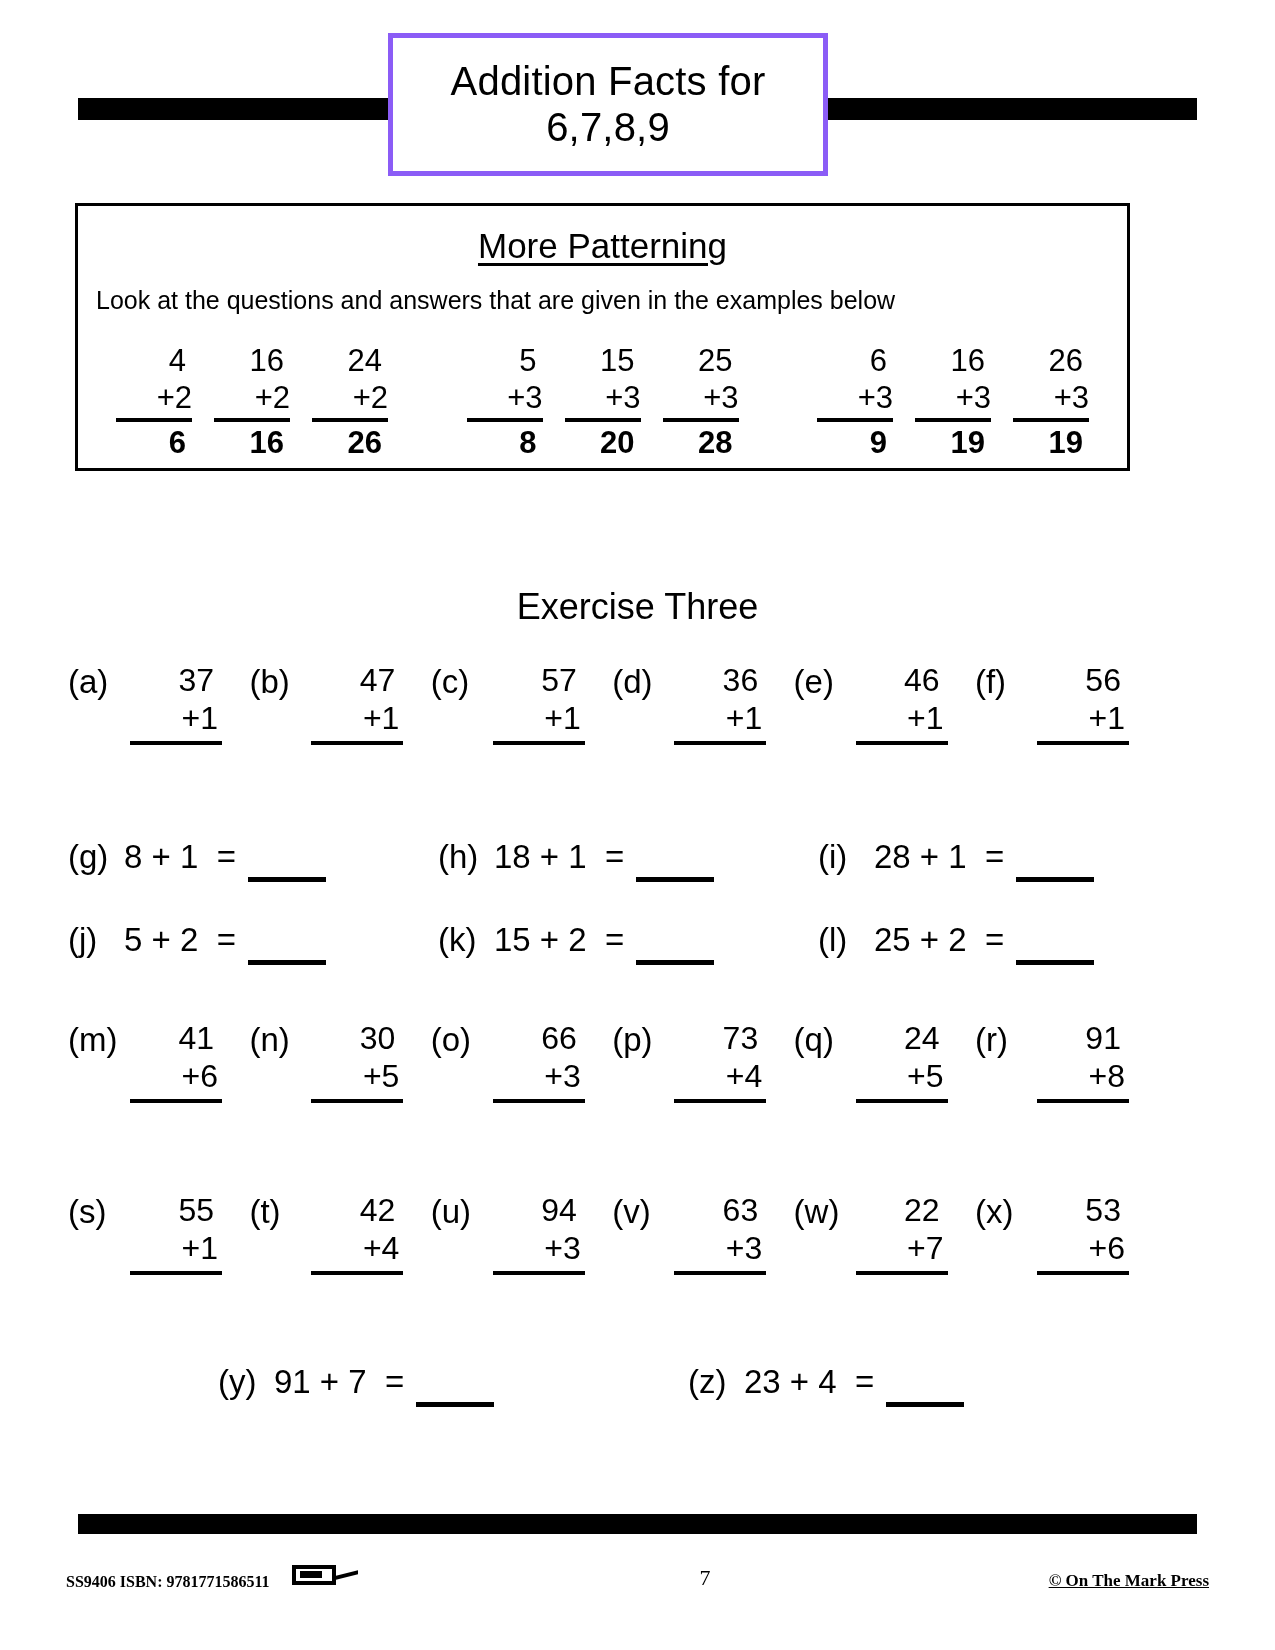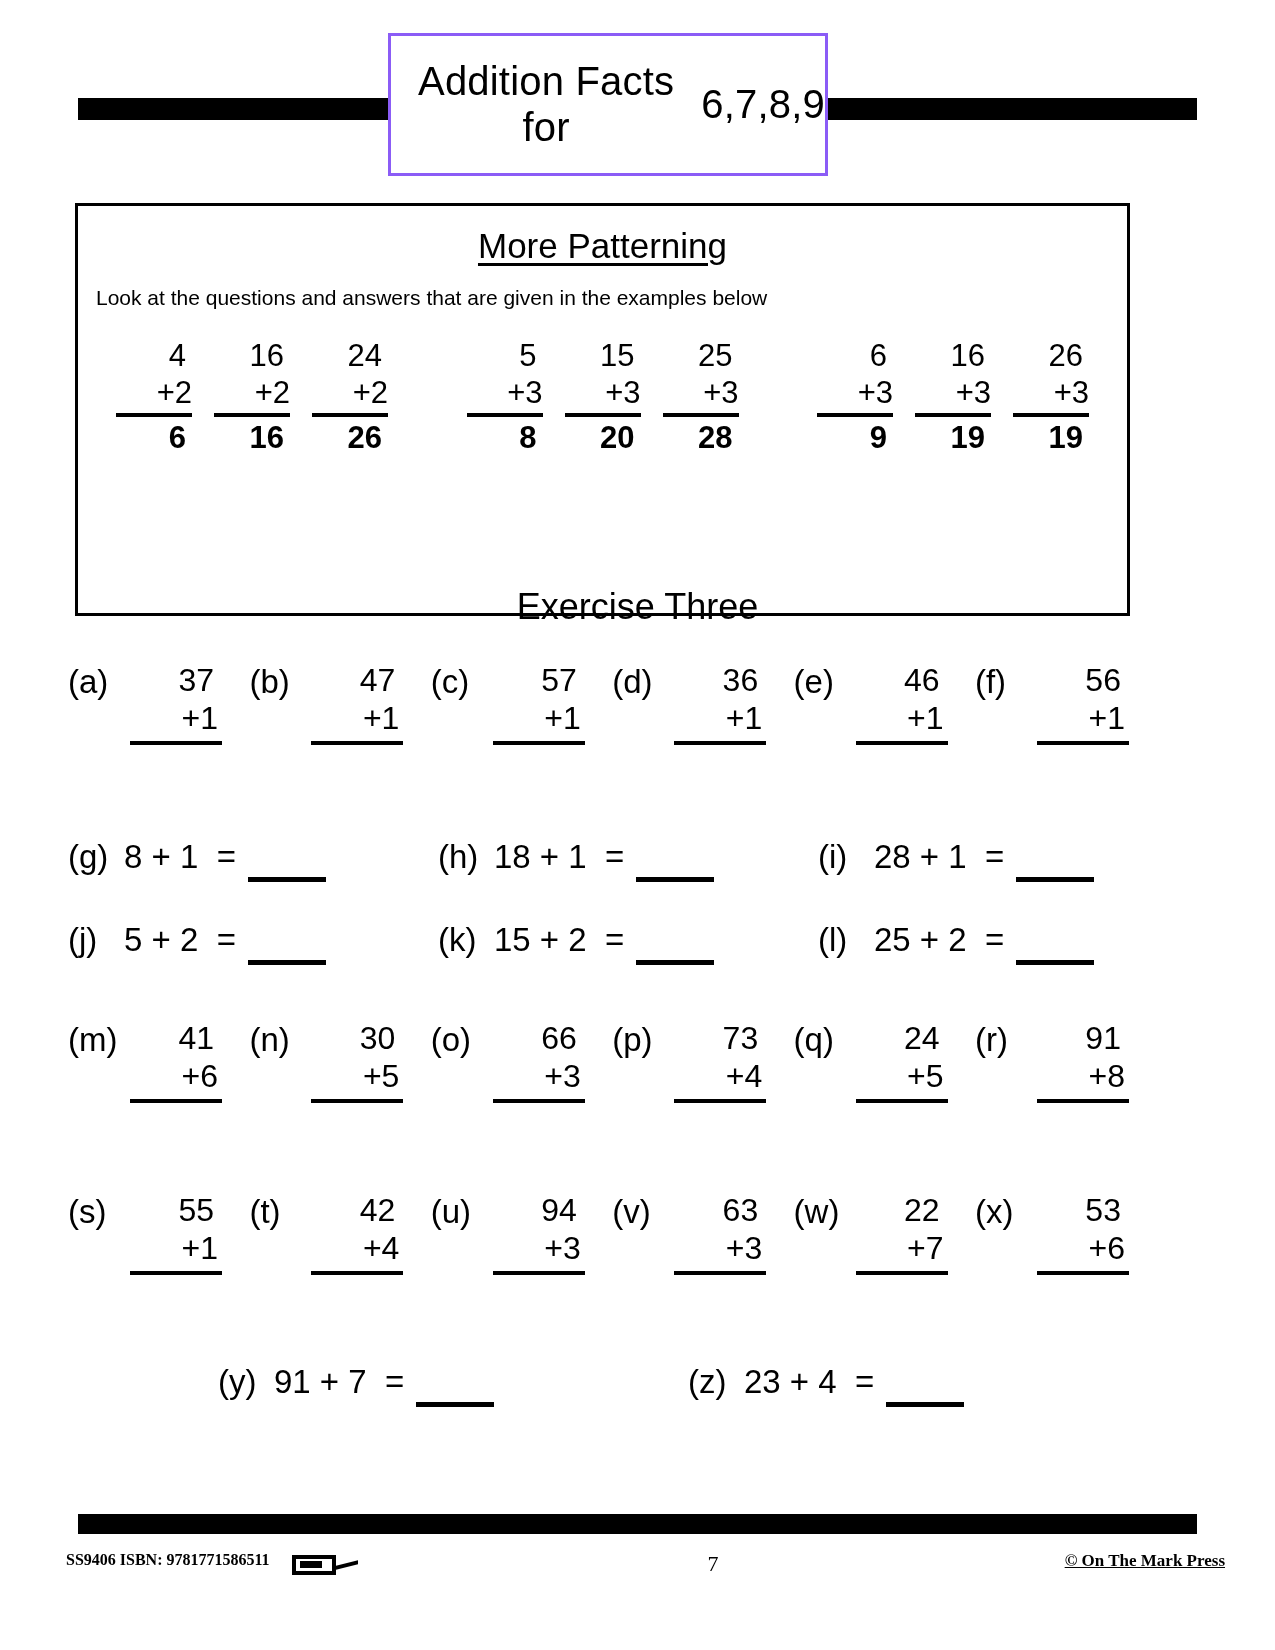--- a/index.html
+++ b/index.html
@@ -29,53 +29,54 @@
     height: 22px;
     background: #000000;
   }
   .title-box {
     position: absolute;
     left: 388px;
     top: 33px;
     width: 440px;
     height: 143px;
     background: #ffffff;
-    border: 3px solid #8b5cf6;
+    border: 5px solid #8b5cf6;
     box-sizing: border-box;
     display: flex;
+    flex-direction: column;
     align-items: center;
     justify-content: center;
   }
   .title-line {
     font-size: 40px;
     line-height: 1.13;
     text-align: center;
     letter-spacing: 0.2px;
   }
 
   
   .pattern-box {
     position: absolute;
     left: 75px;
     top: 203px;
     width: 1055px;
-    height: 413px;
+    height: 268px;
     border: 3px solid #000000;
     box-sizing: border-box;
     background: #ffffff;
   }
   .pattern-title {
     text-align: center;
     font-size: 35px;
     margin-top: 20px;
     text-decoration: underline;
     text-underline-offset: 5px;
   }
   .pattern-text {
-    font-size: 21px;
+    font-size: 25px;
     line-height: 1.33;
     margin: 18px 18px 0 18px;
     text-align: justify;
     text-justify: inter-word;
   }
   .pattern-text .last-line {
     display: block;
     text-align: left;
   }
 
@@ -176,25 +177,25 @@
     position: absolute;
     left: 78px;
     right: 78px;
     top: 1514px;
     height: 20px;
     background: #000000;
   }
   .footer-row {
     position: absolute;
     left: 66px;
-    right: 50px;
+    right: 66px;
     top: 1551px;
     height: 40px;
     display: flex;
-    align-items: flex-start;
+    align-items: flex-end;
   }
   .footer-left {
     font-family: "Liberation Serif", serif;
     font-weight: bold;
     font-size: 16px;
     white-space: nowrap;
   }
   .footer-logo {
     margin-left: 22px;
     width: 70px;

